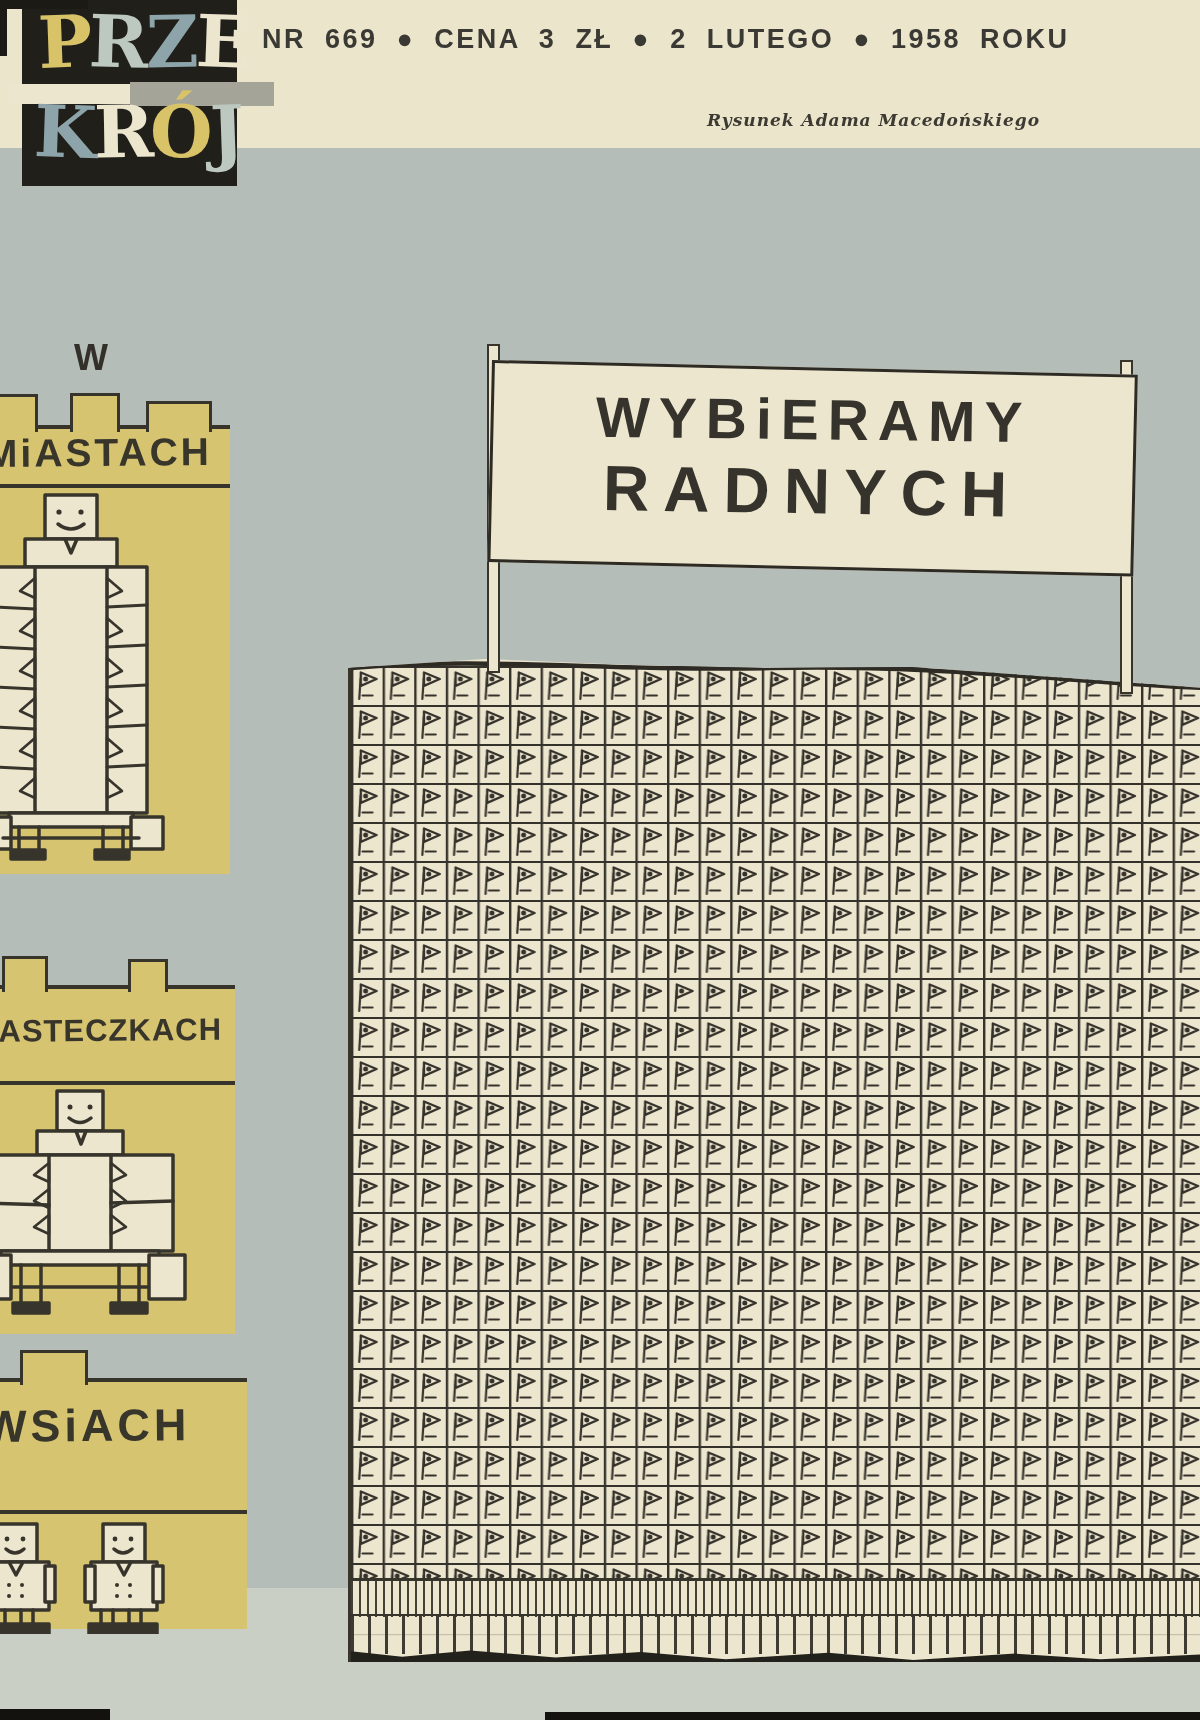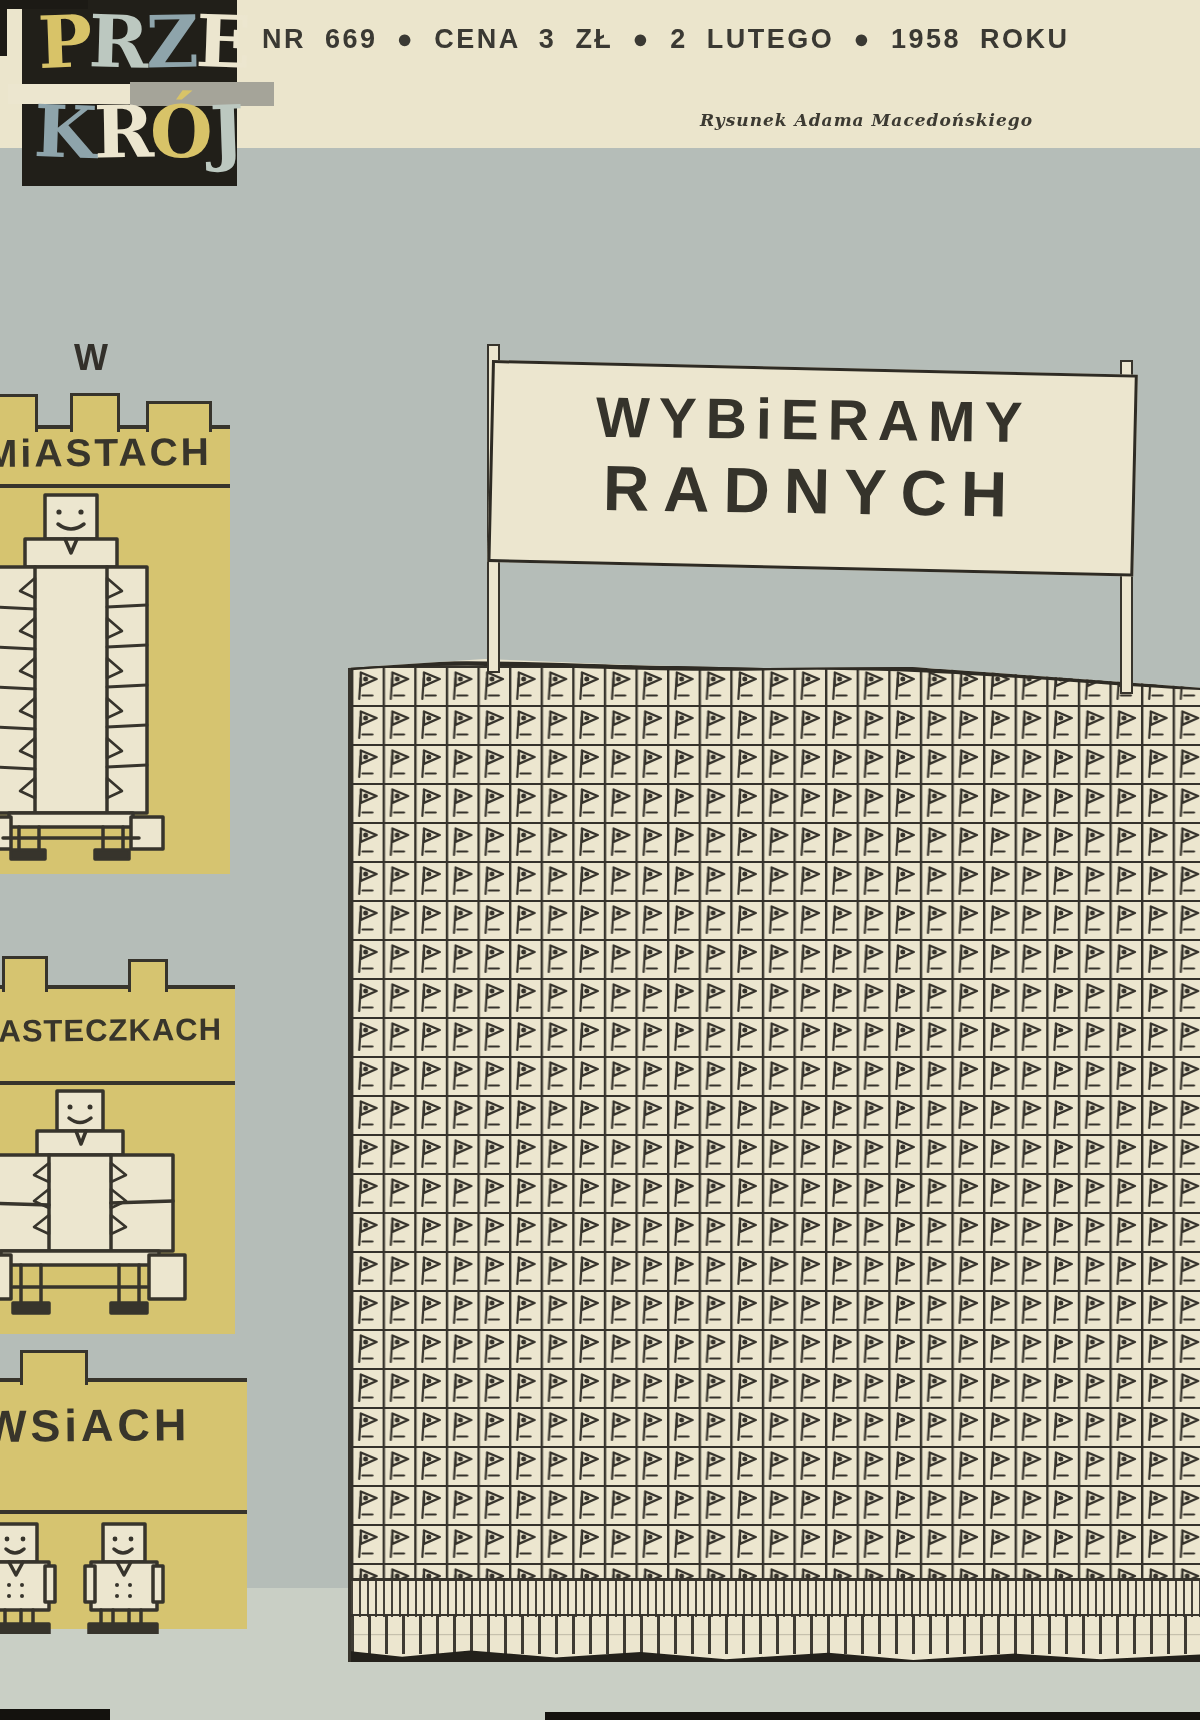--- a/index.html
+++ b/index.html
@@ -11,21 +11,21 @@
   }
   .abs{position:absolute;}
 
   
   .header-band{left:0;top:0;width:1200px;height:148px;background:var(--c-cream,#ebe5cc);z-index:5;}
   .issue-line{
     left:262px;top:24px;font-weight:bold;font-size:27px;letter-spacing:2.5px;
     word-spacing:9px;color:#3a3933;white-space:nowrap;z-index:6;
   }
   .credit{
-    top:110px;right:167px;font-family:"DejaVu Serif",serif;font-style:italic;
+    top:110px;right:160px;font-family:"DejaVu Serif",serif;font-style:italic;
     font-weight:bold;font-size:17px;color:#3c3a32;letter-spacing:1px;z-index:6;
   }
 
   
   .logo-box{left:22px;top:0;width:215px;height:186px;background:var(--c-logo_black,#211f19);z-index:6;}
   .logo-word{position:absolute;font-family:"DejaVu Serif",serif;font-weight:bold;
     font-size:72px;line-height:72px;letter-spacing:-3px;white-space:nowrap;}
   .logo-word span{display:inline-block;}
   .w1{left:16px;top:6px;}
   .w2{left:12px;top:96px;}

